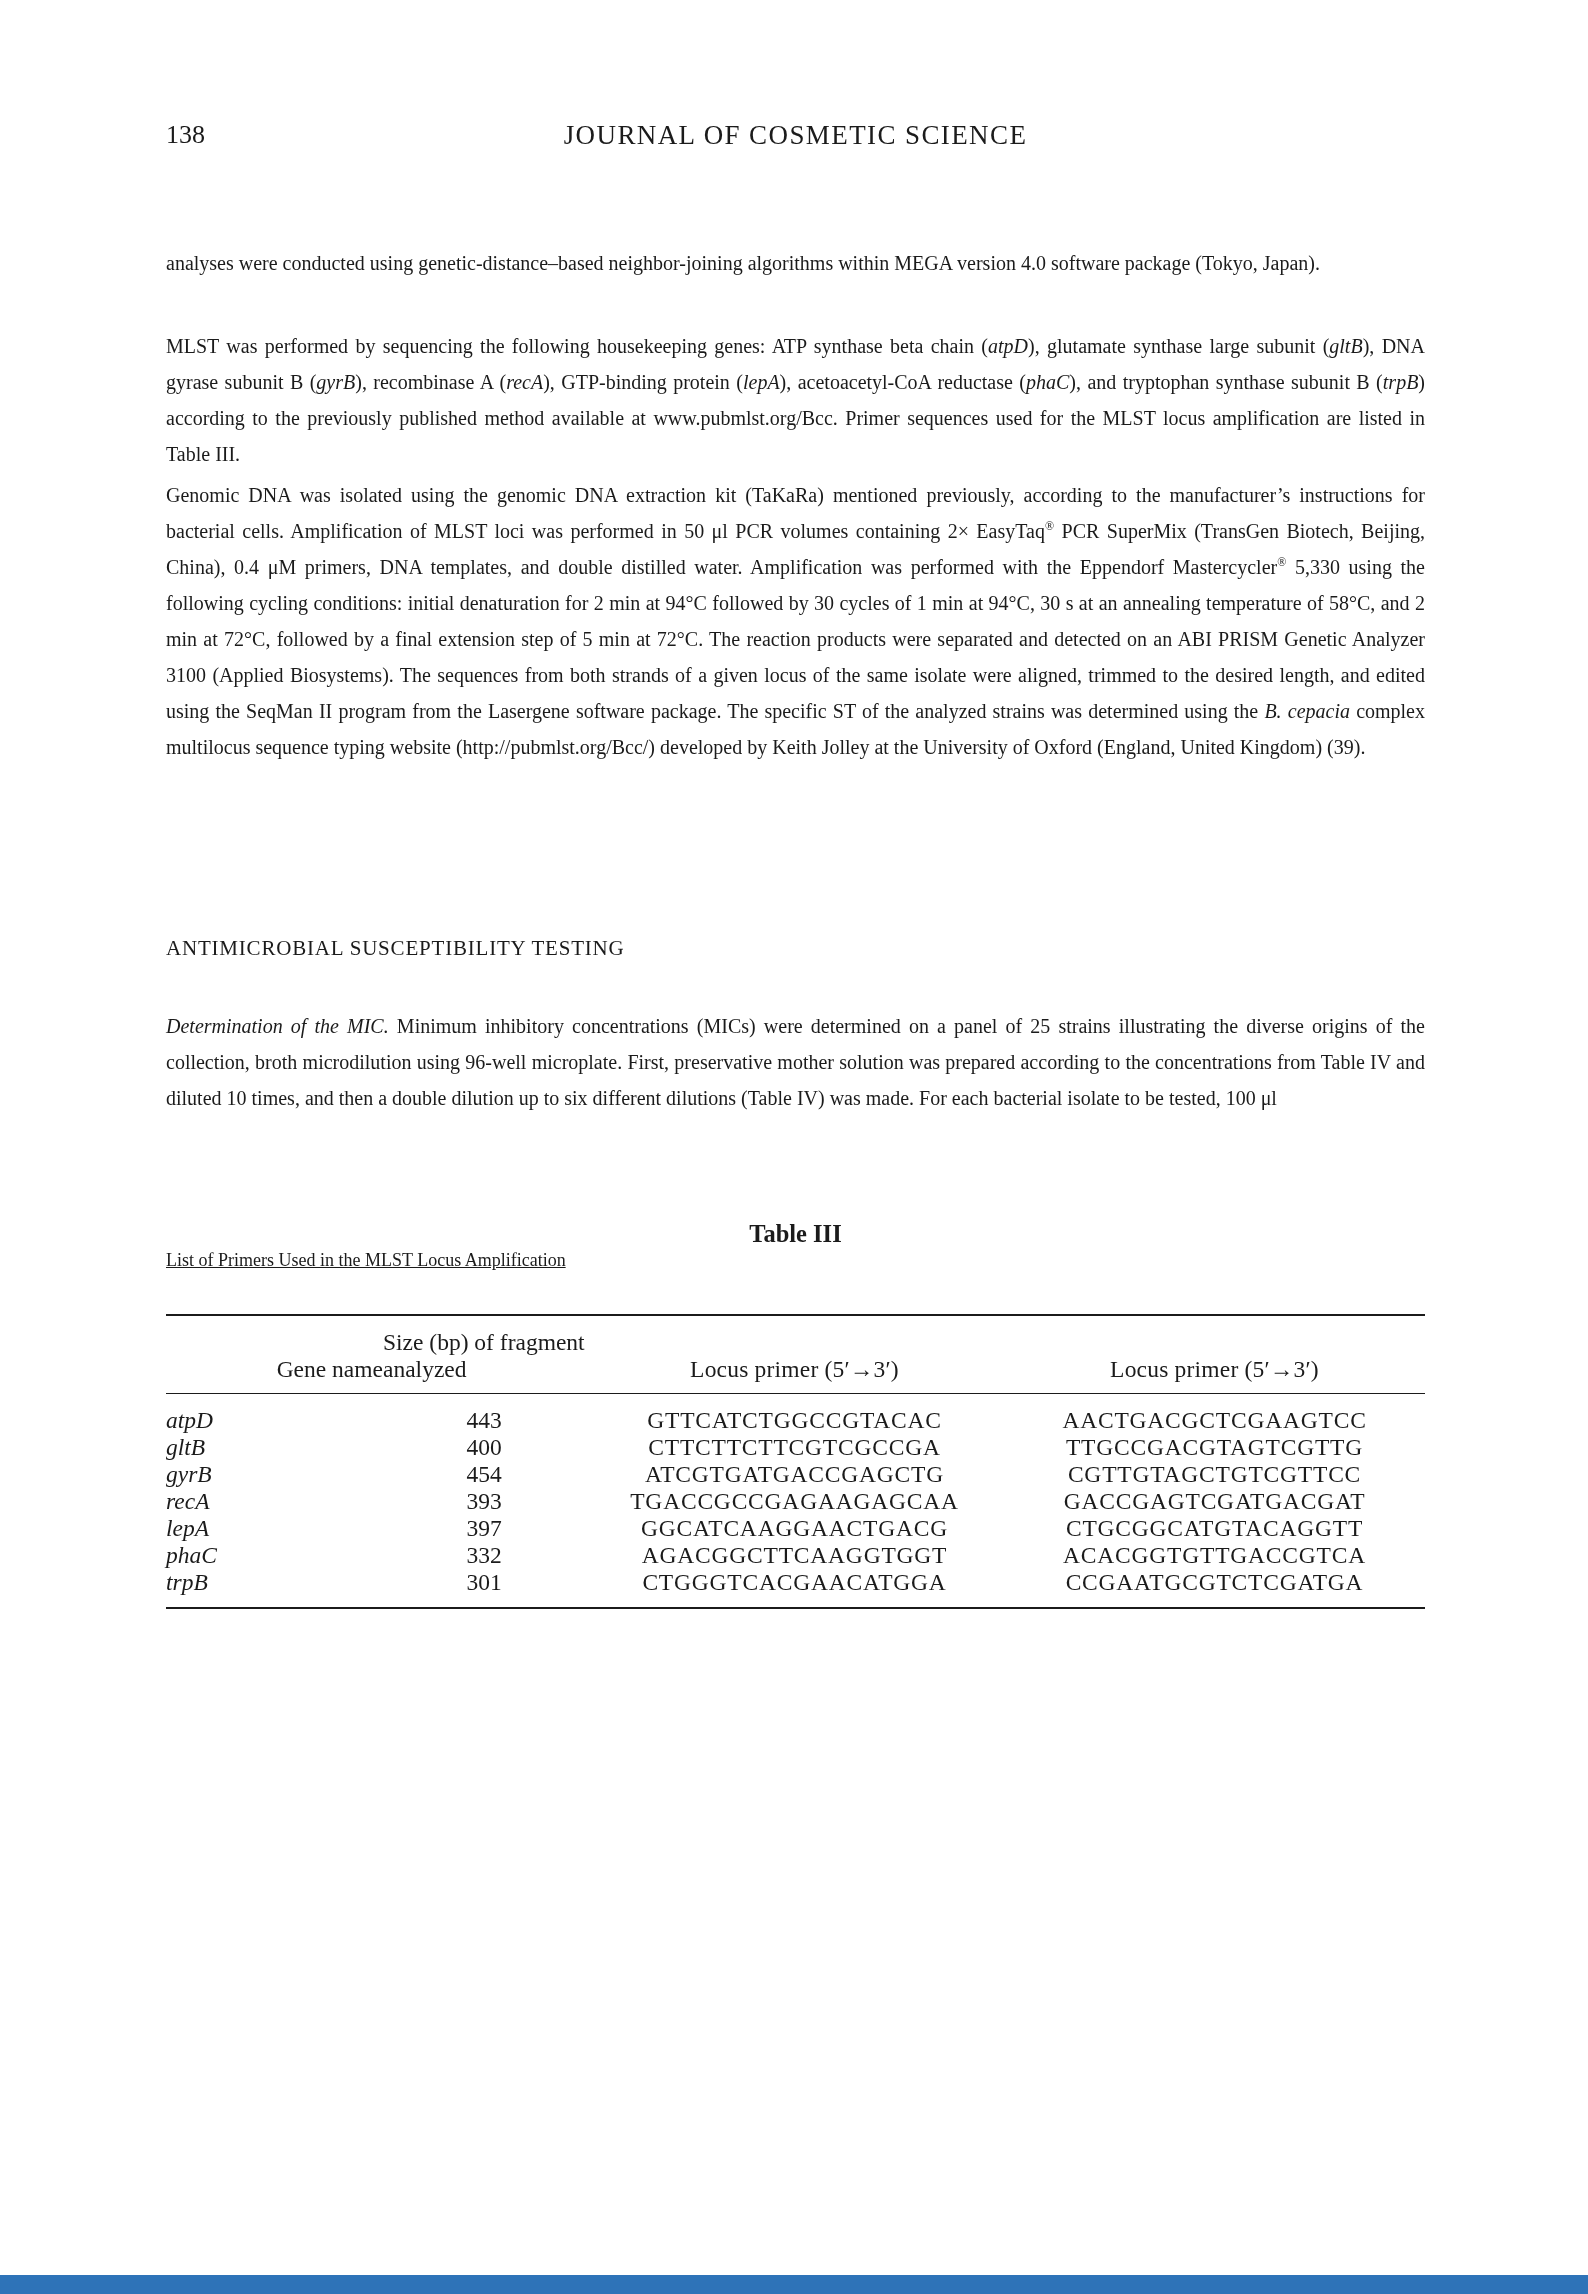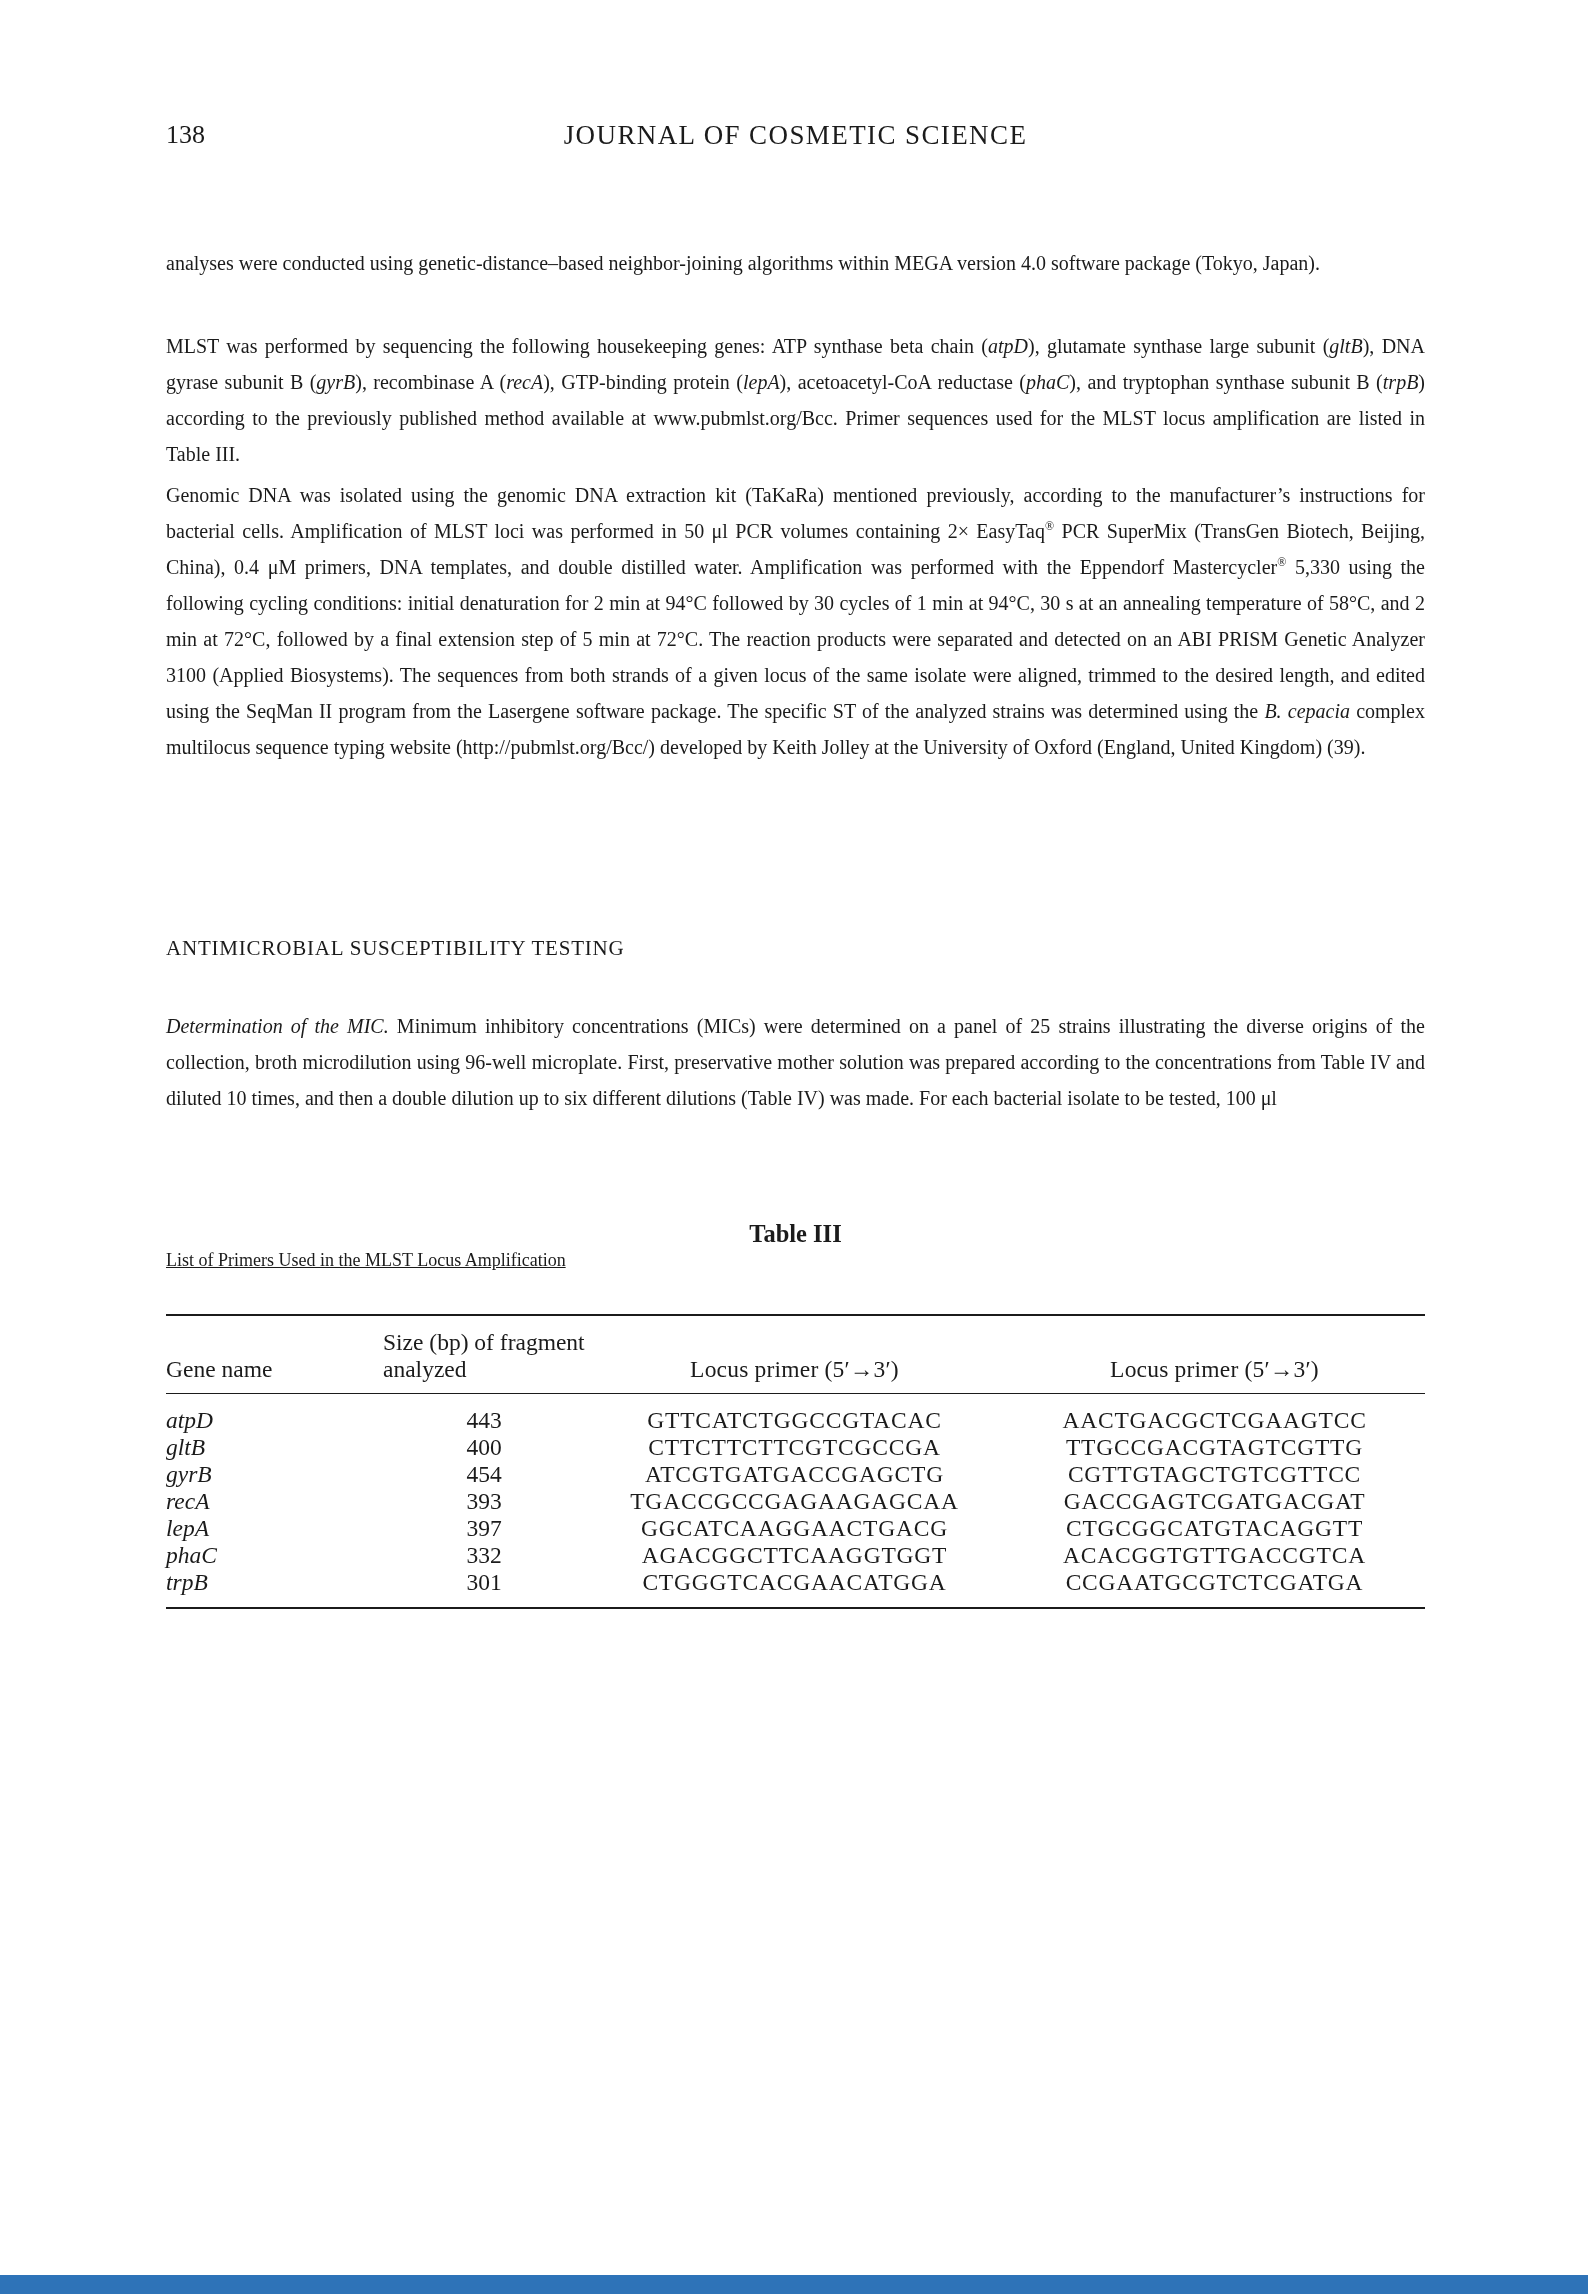--- a/index.html
+++ b/index.html
@@ -88,21 +88,21 @@
   table.primers td {
     font-size: 23.5px;
     line-height: 27px;
     padding: 0;
   }
   col.c-gene   { width: 217px; }
   col.c-size   { width: 202px; }
   col.c-prim1  { width: 419px; }
   col.c-prim2  { width: 421px; }
   .cell-gene  { text-align: left; font-style: italic; }
-  th.cell-gene { font-style: normal; text-align: left; }
+  th.cell-gene { font-style: normal; text-align: right; }
   .cell-size  { text-align: center; }
   .cell-primer { text-align: center; letter-spacing: 0.8px; }
   th.cell-primer { letter-spacing: 0.2px; }
   .size-header-line { display: block; text-align: left; }
   tbody tr:first-child td { padding-top: 13px; }
   tbody tr:last-child td  { padding-bottom: 11.3px; }
   
   .bottom-bar {
     position: absolute;
     left: 0;

